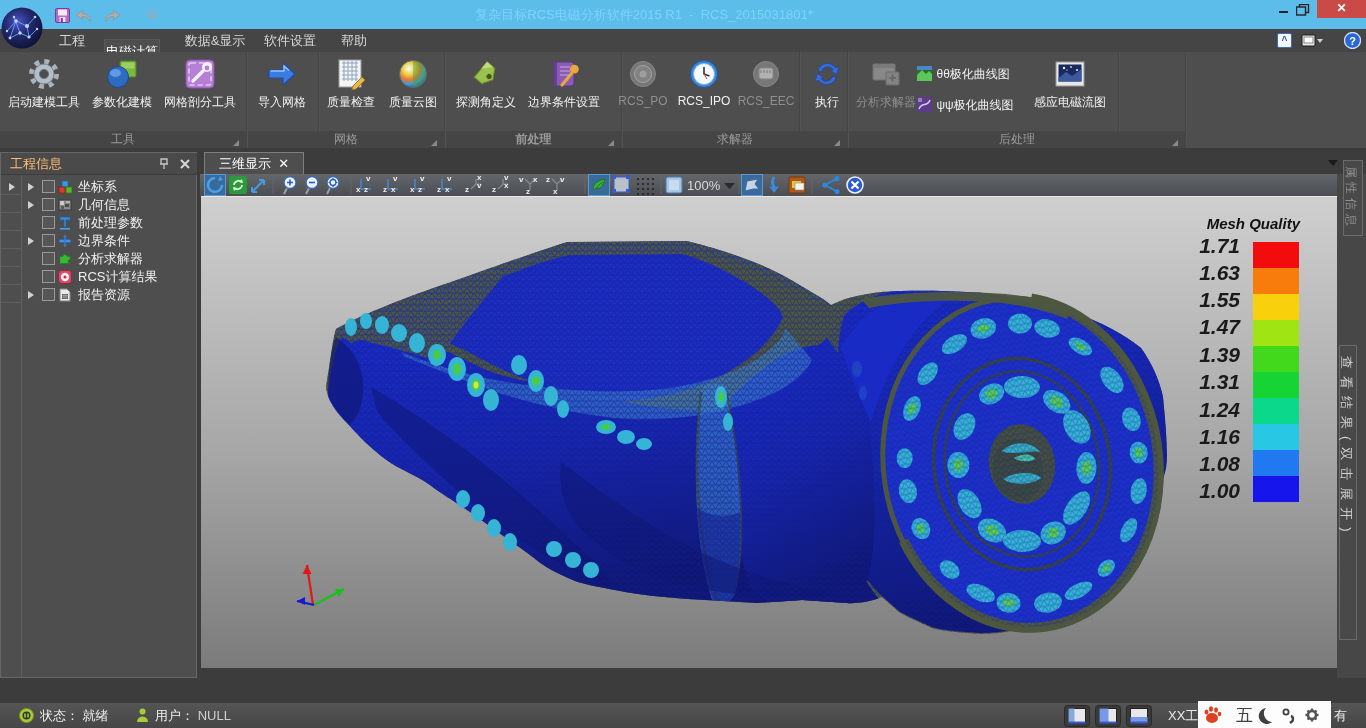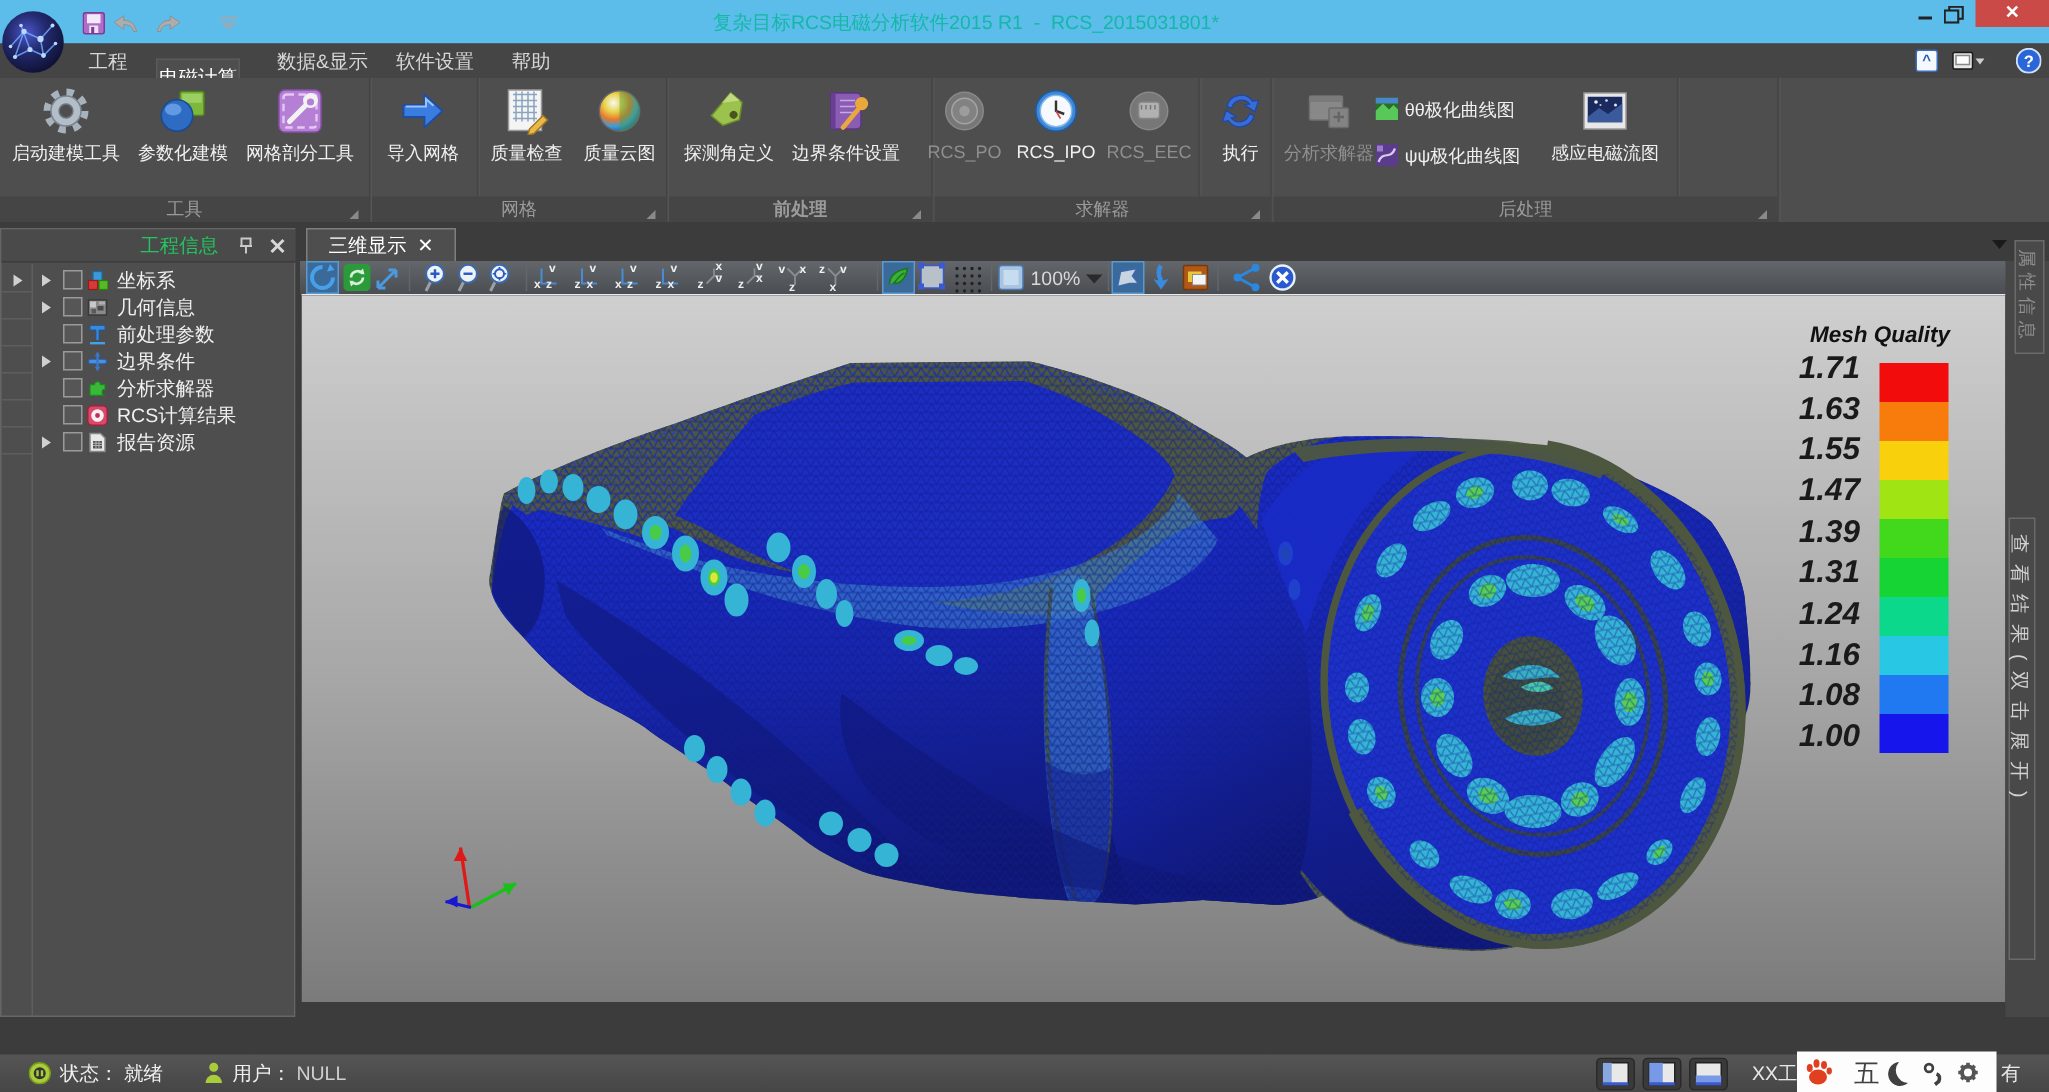--- a/index.html
+++ b/index.html
@@ -4,21 +4,21 @@
 <style>
   * { margin:0; padding:0; box-sizing:border-box; }
   html,body { width:1366px; height:728px; overflow:hidden; background:#3c3c3c;
     font-family:"Liberation Sans", sans-serif; }
   .abs { position:absolute; }
   #app { position:relative; width:1366px; height:728px; }
 
   
   #titlebar { left:0; top:0; width:1366px; height:29px; background:#5cbdeb; }
   #title-text { left:0; top:0; width:1288px; height:29px; text-align:center;
-    line-height:29px; font-size:13px; color:#14b8a6; }
+    line-height:29px; font-size:13px; color:#7dd3fc; }
   #btn-close { right:0; top:0; width:49px; height:18px; background:#ca4a47;
     color:#fff; text-align:center; line-height:17px; font-size:12px; font-weight:bold;}
   #btn-min { right:78px; top:11px; width:9px; height:2px; background:#222; }
 
   
   #menurow { left:0; top:29px; width:1366px; height:23px; background:#454545; }
   .mtab { position:absolute; top:0; height:23px; line-height:23px; color:#d6d6d6;
     font-size:13px; text-align:center; }
   #mtab-active { position:absolute; left:104px; top:10px; width:56px; height:23px;
     background:#4e4e4e; color:#fff; line-height:23px; text-align:center; font-size:13px;
@@ -34,22 +34,22 @@
   .rbtn .ic { display:block; margin:2px auto 4px; width:32px; height:32px; }
   .rbtn .lb { display:block; font-size:12px; color:#f0f0f0; white-space:nowrap; }
   .rbtn .lb.dis { color:#8f8f8f; }
   .tri { position:absolute; top:88px; width:0; height:0;
     border-left:6px solid transparent; border-bottom:6px solid #8a8a8a; }
 
   
   #leftpanel { left:0; top:152px; width:197px; height:526px; background:#4e4e4e;
     border:1px solid #666; }
   #lp-header { position:absolute; left:0; top:0; width:228px; height:22px;
-    background:#4a4a4a; border-bottom:1px solid #3c3c3c; color:#22c55e;
-    font-size:13px; line-height:22px; padding-left:9px;text-align:center; }
+    background:#4a4a4a; border-bottom:1px solid #3c3c3c; color:#fdba74;
+    font-size:13px; line-height:22px; padding-left:9px; }
   .trow { position:absolute; left:0; width:195px; height:18px; color:#f0f0f0;
     font-size:13px; line-height:18px; }
   .trow .cb { position:absolute; left:41px; top:2px; width:13px; height:13px;
     border:1px solid #9a9a9a; background:#565656; }
   .trow .ticon { position:absolute; left:57px; top:2px; width:14px; height:14px; }
   .trow .txt { position:absolute; left:77px; top:0; }
   .arr { position:absolute; top:5px; width:0; height:0;
     border-top:4px solid transparent; border-bottom:4px solid transparent;
     border-left:6px solid #d0d0d0; }
   #gutterline { position:absolute; left:20px; top:23px; width:1px; height:501px; background:#5e5e5e; }

